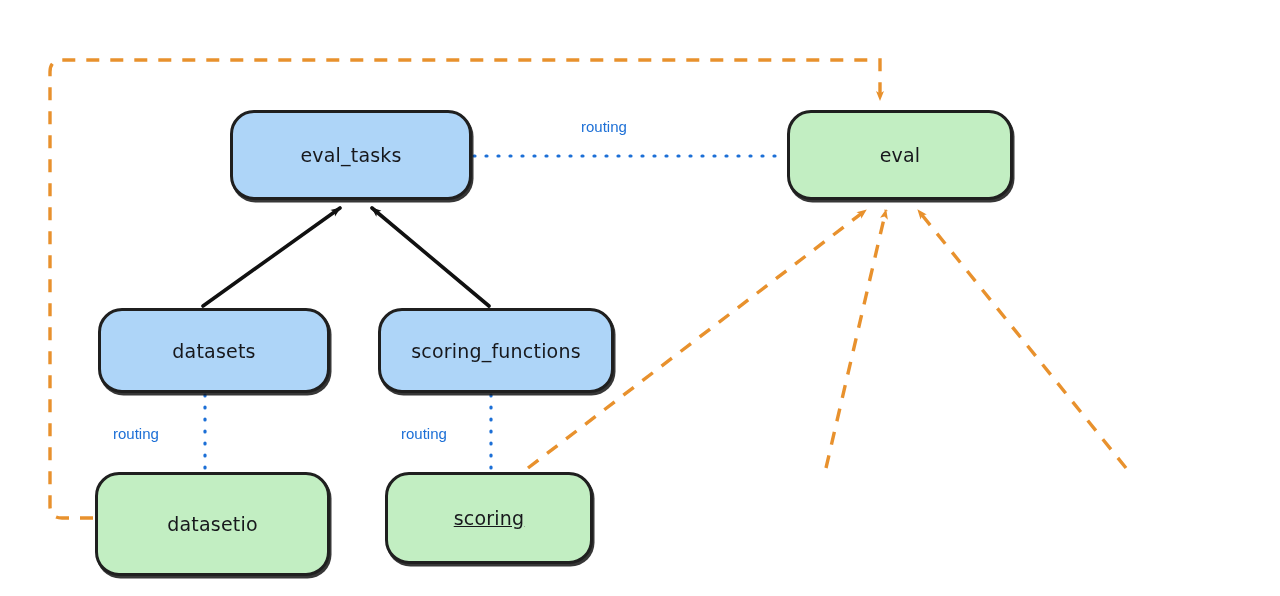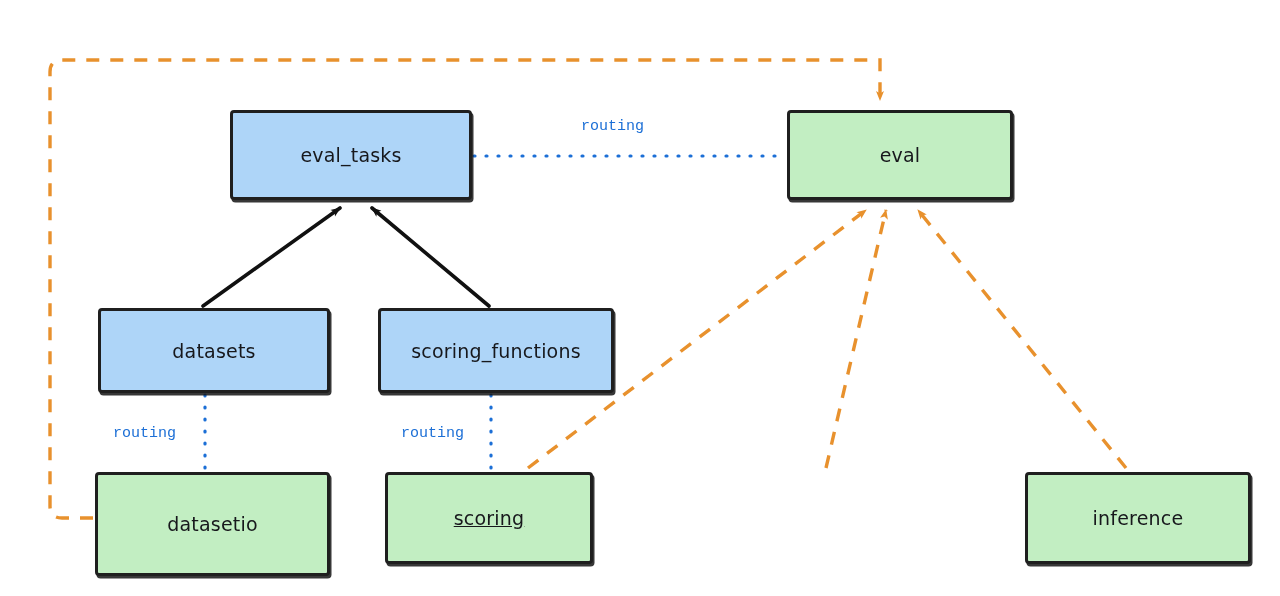--- a/index.html
+++ b/index.html
@@ -26,32 +26,32 @@
     height: 596px;
     pointer-events: none;
   }
   .node {
     position: absolute;
     box-sizing: border-box;
     display: flex;
     align-items: center;
     justify-content: center;
     border: 3px solid #1f1f1f;
-    border-radius: 4px;
+    border-radius: 24px;
     font-family: "DejaVu Sans", sans-serif;
     font-size: 19px;
     color: #17181c;
     letter-spacing: 0.2px;
     box-shadow: 1.5px 2.5px 0 rgba(20,20,20,0.85);
   }
   .node.api { background: #aed5f8; }
   .node.provider { background: #c2eec2; align-items: center; }
   .edge-label {
     position: absolute;
-    font-family: Liberation Mono, monospace;
+    font-family: Liberation Sans, sans-serif;
     font-size: 15px;
     color: #1c6fd6;
     white-space: nowrap;
     background: #ffffff;
     padding: 0 3px;
   }
 </style>
 </head>
 <body>
 
@@ -104,23 +104,20 @@
 
   <div class="node provider" style="left:95px; top:472px; width:235px; height:104px;">
     <span>datasetio</span>
   </div>
 
   <div class="node provider" style="left:385px; top:472px; width:208px; height:92px;text-decoration:underline;">
     <span>scoring</span>
   </div>
 
 
-  <div class="node provider" style="left:1025px; top:472px; width:226px; height:92px;">
-    <span>inference</span>
-  </div>
 
   <div class="edge-label" style="left:578px; top:118px;">routing</div>
 
   <div class="edge-label" style="left:110px; top:425px;">routing</div>
 
   <div class="edge-label" style="left:398px; top:425px;">routing</div>
 
 </div>
 
 </body></html>

